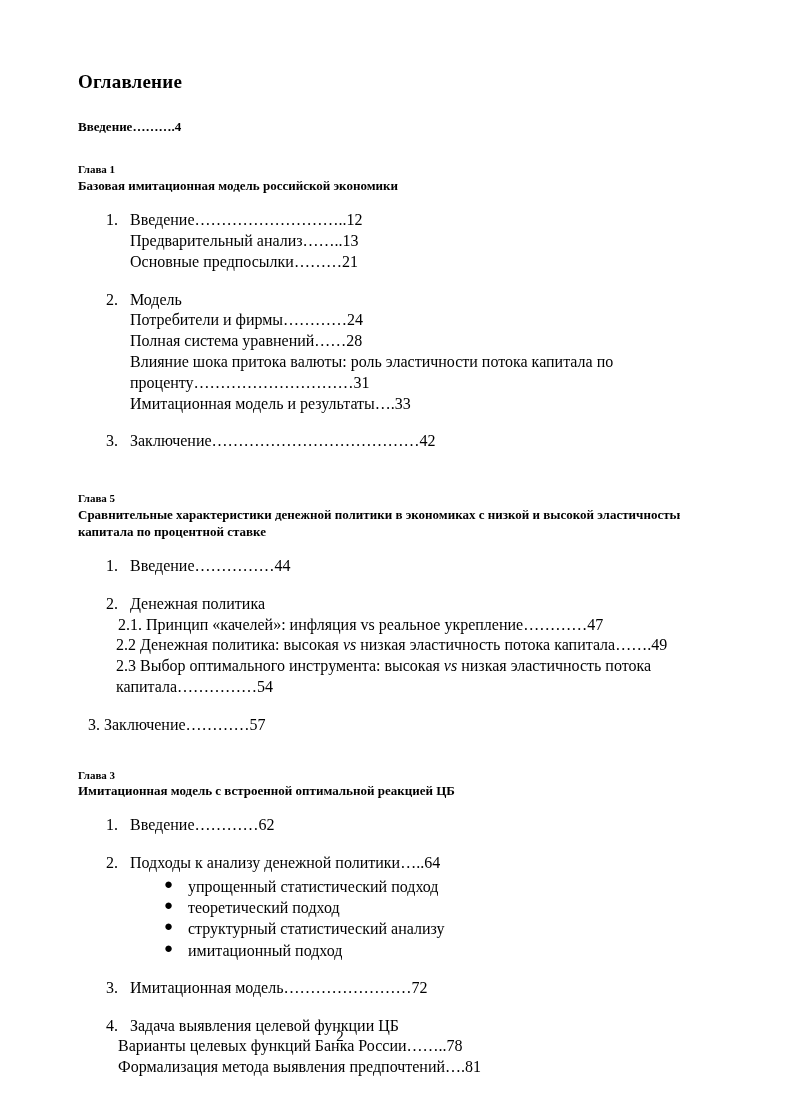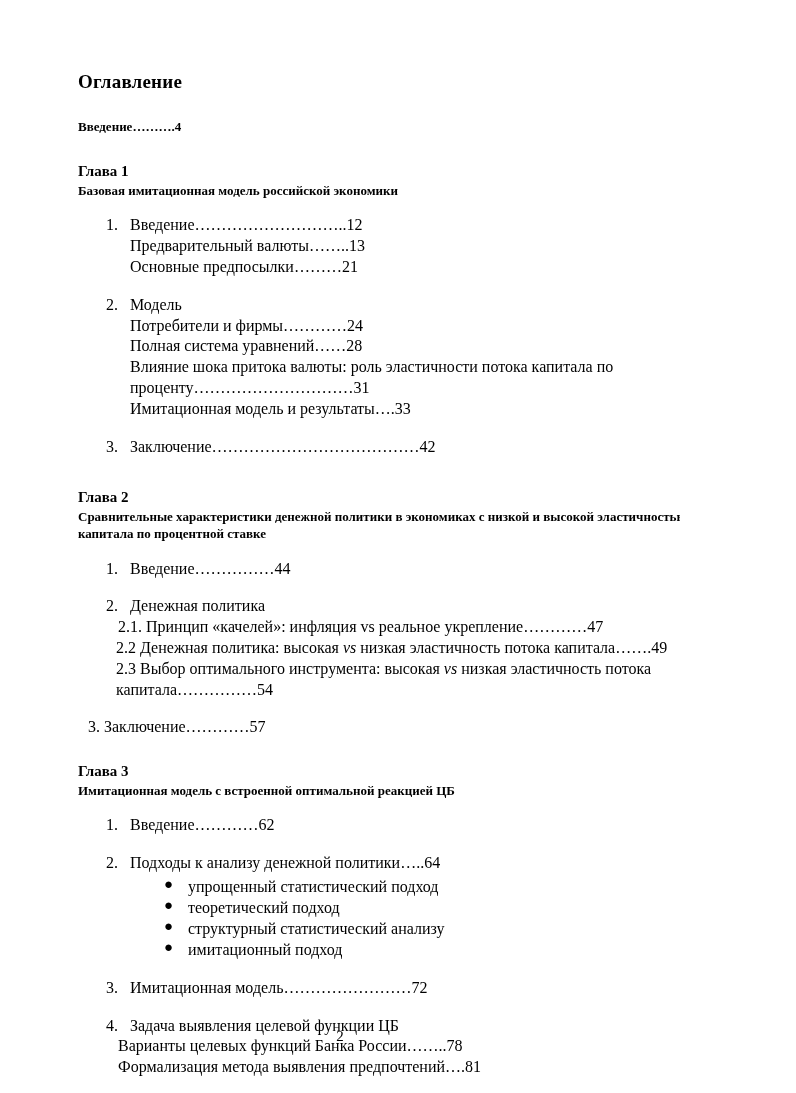--- a/index.html
+++ b/index.html
@@ -40,22 +40,23 @@
     margin: 0 0 28px 0;
     line-height: 1.2;
   }
 
   .chapter-head {
     margin: 0 0 4px 0;
     line-height: 1.32;
   }
   .chapter-label {
     display: block;
-    font-size: 15px;
-    font-weight: bold;
+    font-size: 11px;
+    font-weight: bold;
+    margin-top: 8px;
   }
   .chapter-title {
     display: block;
     font-size: 13px;
     font-weight: bold;
   }
 
   .ol-block {
     margin: 16px 0 0 0;
     padding: 0;
@@ -140,21 +141,21 @@
 
     <div class="chapter-head">
       <span class="chapter-label">Глава 1</span>
       <span class="chapter-title">Базовая имитационная модель российской экономики</span>
     </div>
 
     <ul class="ol-block">
       <li class="num-item">
         <span class="marker">1.</span>
         <span class="sub-line">Введение………………………..12</span>
-        <span class="sub-line">Предварительный валюты……..13</span>
+        <span class="sub-line">Предварительный анализ……..13</span>
         <span class="sub-line">Основные предпосылки………21</span>
       </li>
 
       <li class="num-item">
         <span class="marker">2.</span>
         <span class="sub-line">Модель</span>
         <span class="sub-line">Потребители и фирмы…………24</span>
         <span class="sub-line">Полная система уравнений……28</span>
         <span class="sub-line">Влияние шока притока валюты: роль эластичности потока капитала по проценту…………………………31</span>
         <span class="sub-line">Имитационная  модель и результаты….33</span>
@@ -162,21 +163,21 @@
 
       <li class="num-item">
         <span class="marker">3.</span>
         <span class="sub-line">Заключение…………………………………42</span>
       </li>
     </ul>
 
     <div class="spacer-md"></div>
 
     <div class="chapter-head">
-      <span class="chapter-label">Глава 2</span>
+      <span class="chapter-label">Глава 5</span>
       <span class="chapter-title">Сравнительные характеристики денежной политики в экономиках с низкой и высокой эластичностью потока капитала по процентной ставке</span>
     </div>
 
     <ul class="ol-block">
       <li class="num-item">
         <span class="marker">1.</span>
         <span class="sub-line">Введение……………44</span>
       </li>
 
       <li class="num-item">

